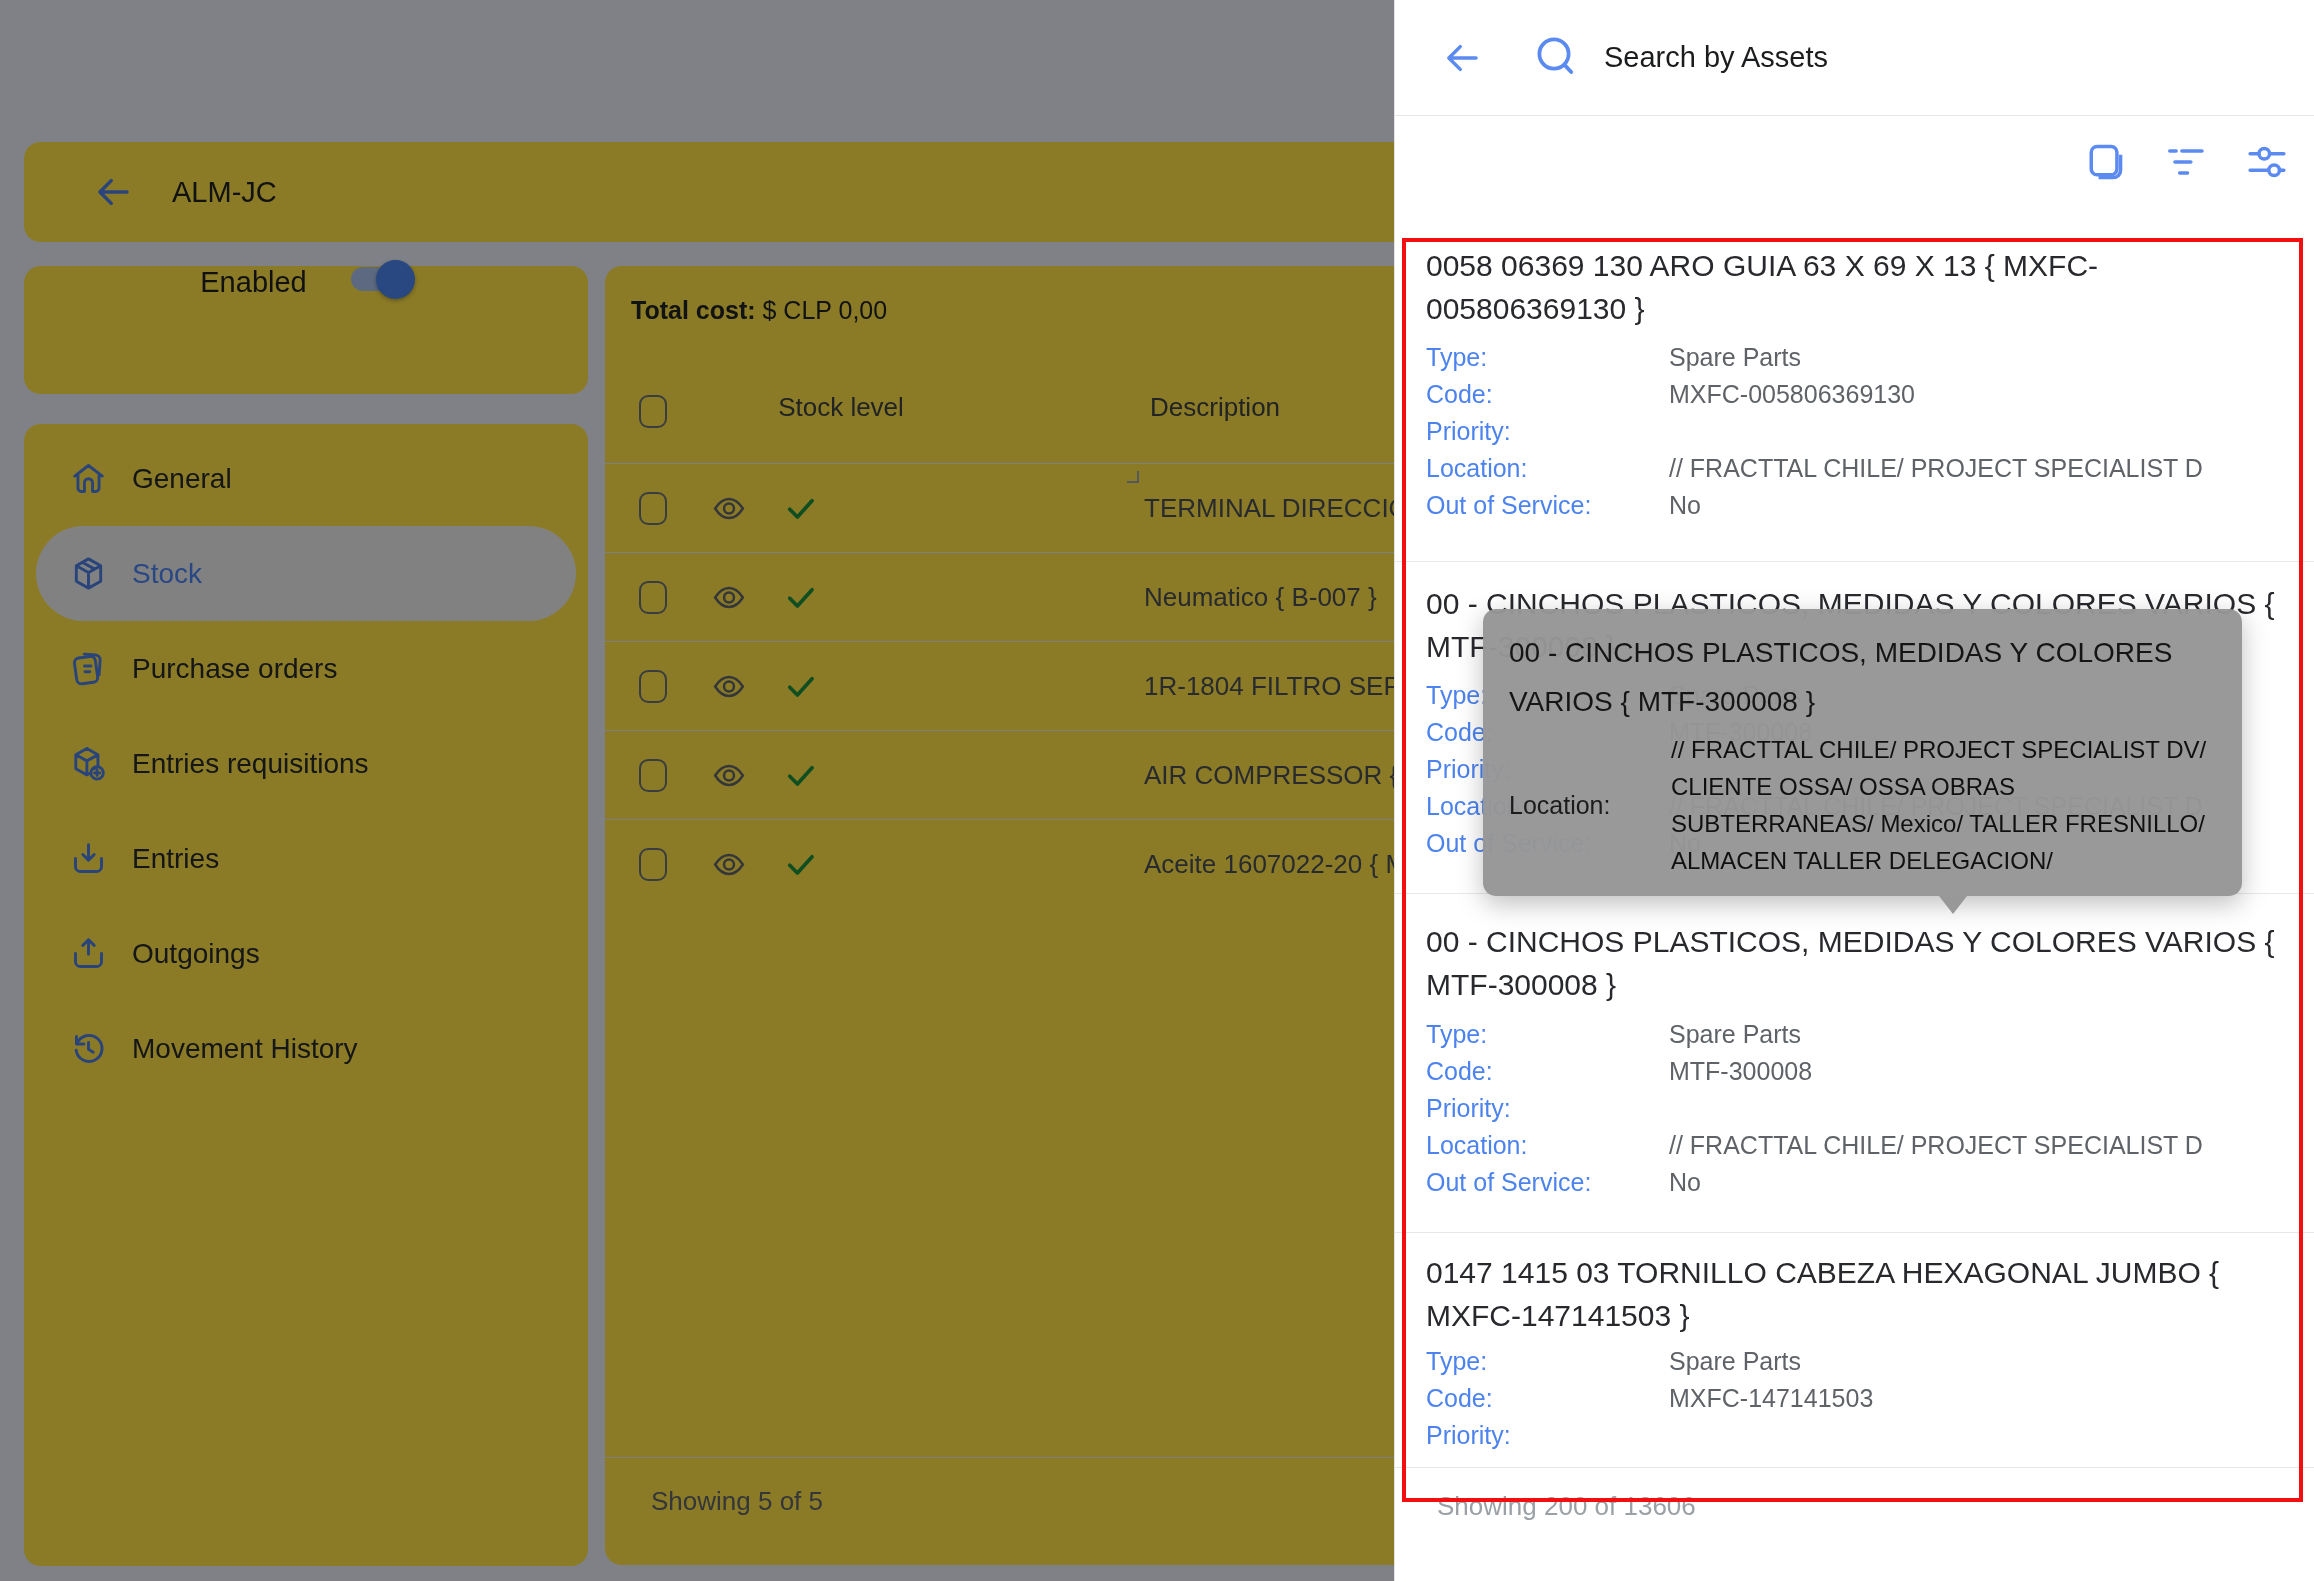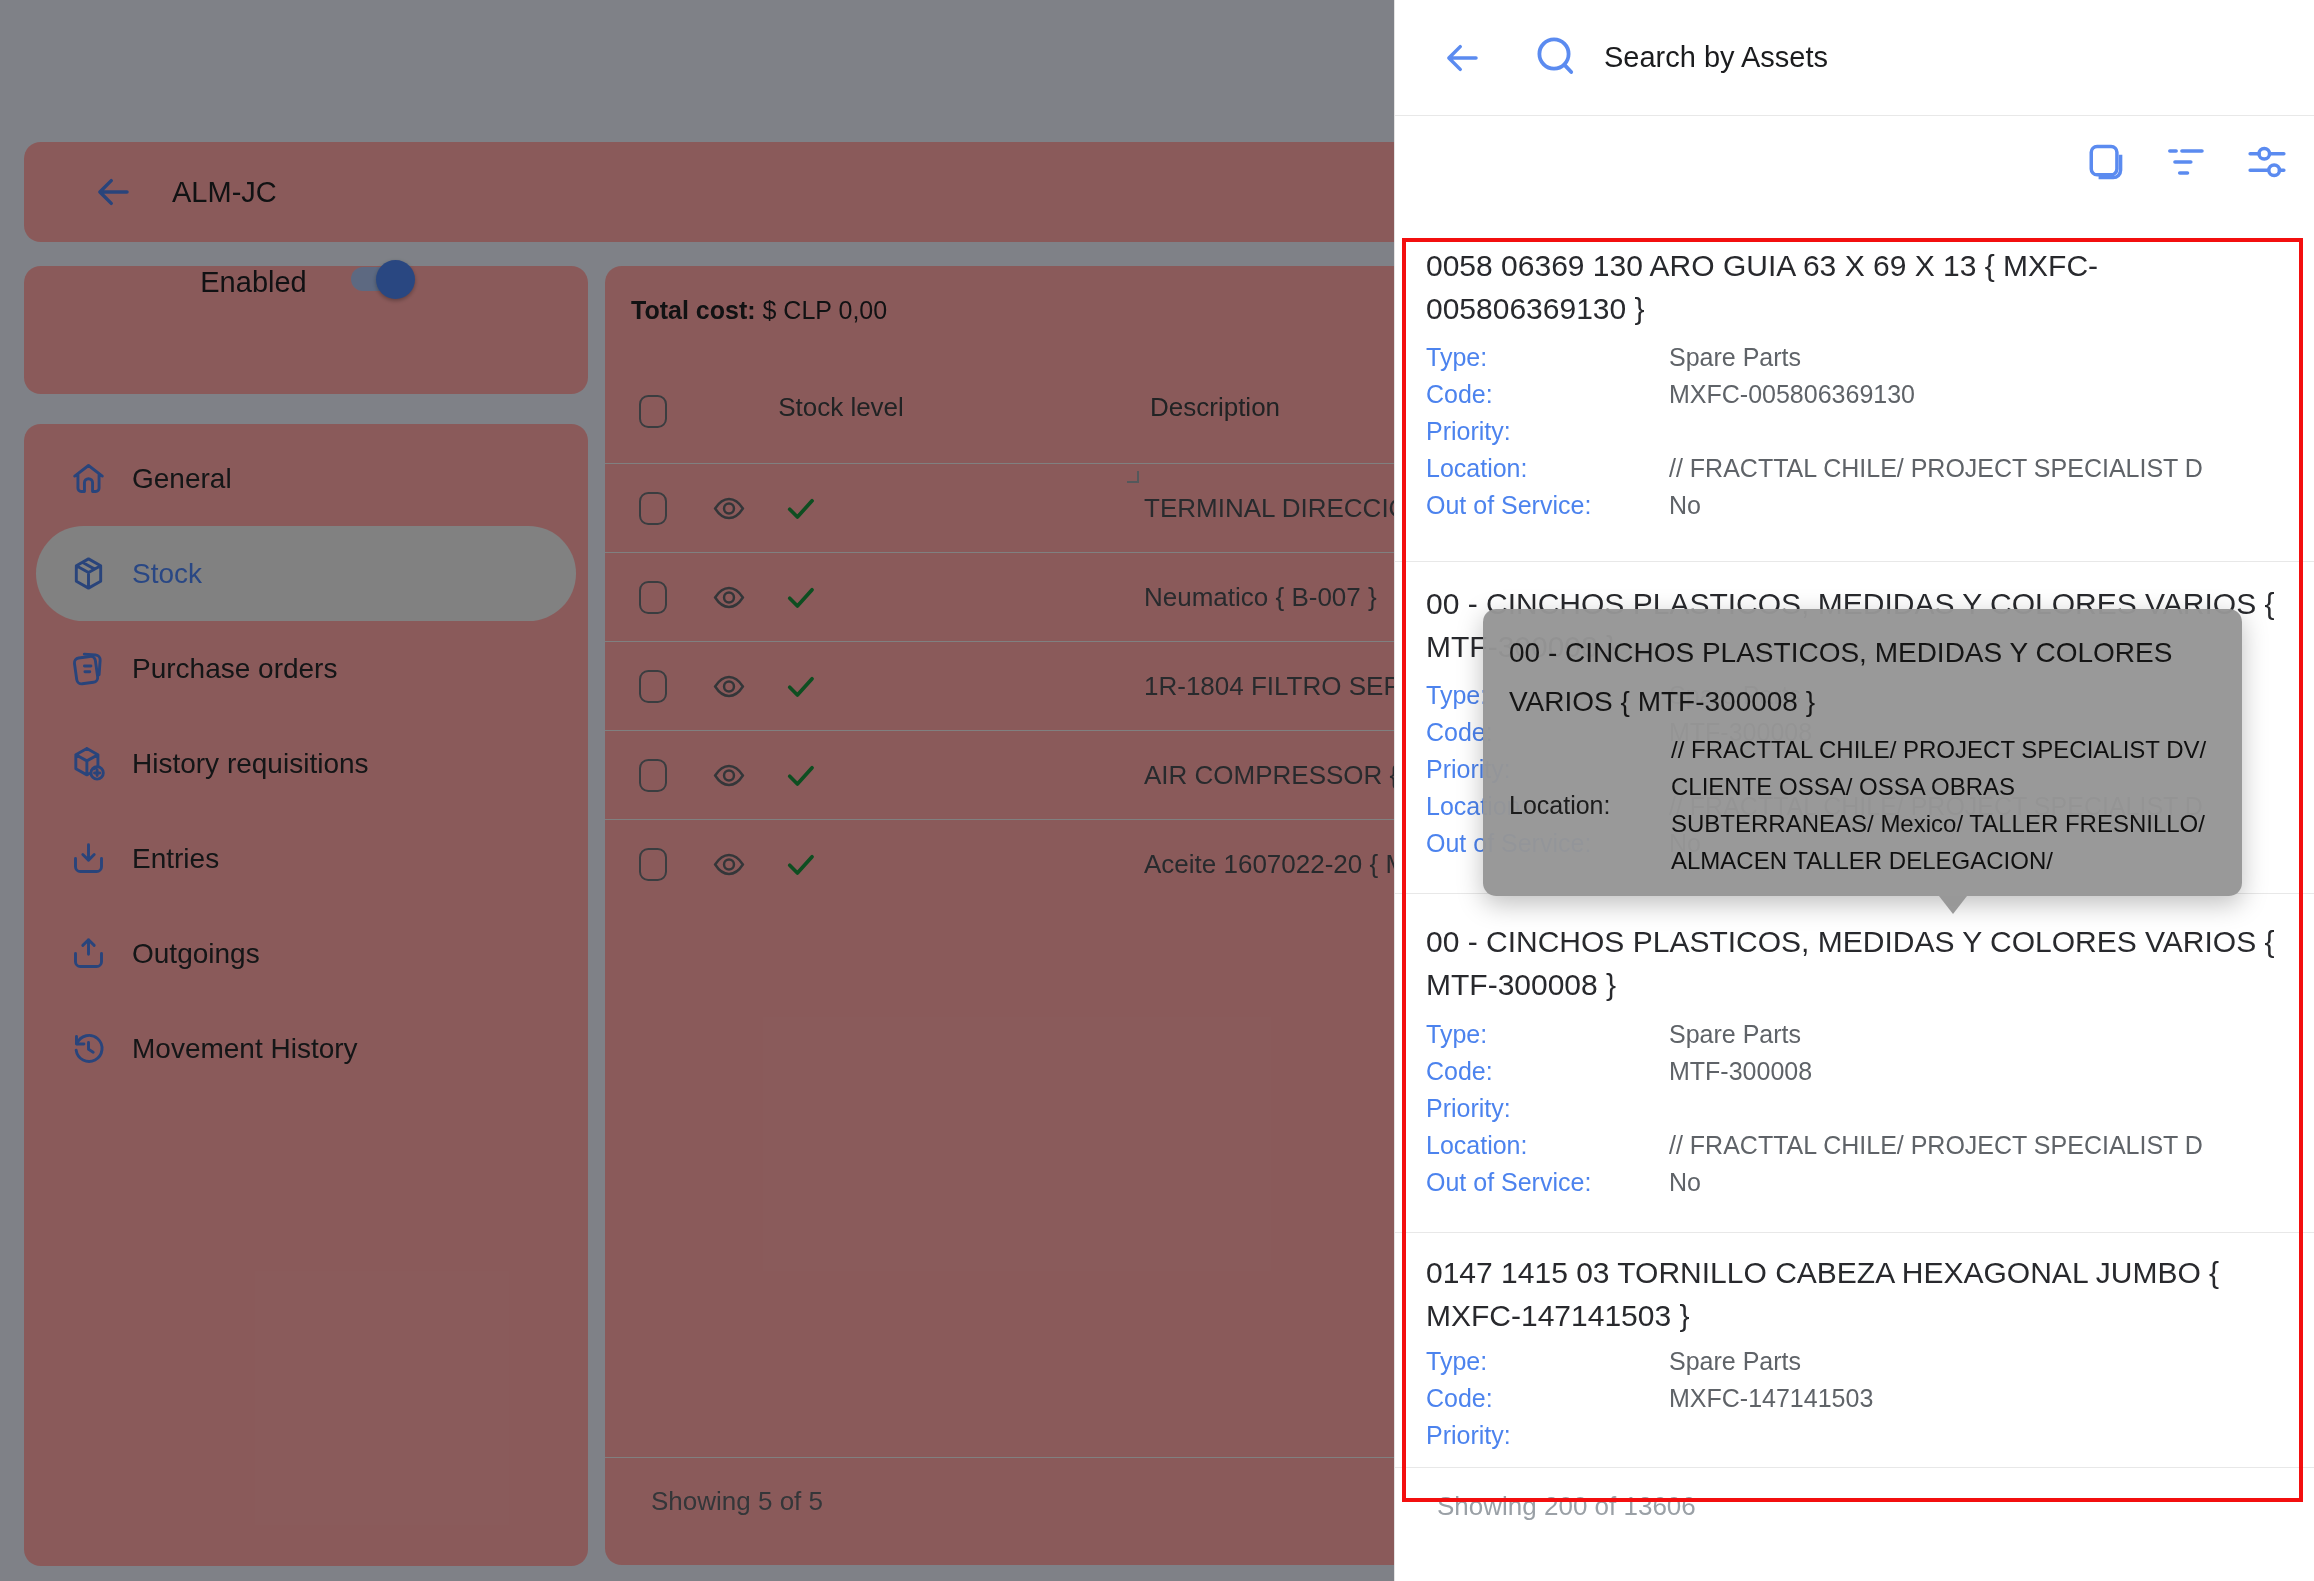--- a/index.html
+++ b/index.html
@@ -6,21 +6,21 @@
   html,body { background:#555; }
   body { font-family:"Liberation Sans", sans-serif; }
   .screen { position:relative; width:2315px; height:1582px; background:#e7ecf6; overflow:hidden; }
 
   
   .topbar { position:absolute; left:0; top:0; width:2315px; height:120px; background:#ffffff; }
   .hamburger { position:absolute; left:39px; top:45px; width:33px; height:29.5px; cursor:pointer; }
   .hamburger span { display:block; width:33px; height:4.6px; border-radius:2.8px; background:#4c7ce0; margin-bottom:6.5px; }
   .topbar-title { position:absolute; left:98px; top:0; height:120px; display:flex; align-items:center; font-size:29px; font-weight:500; color:#1e1f21; }
 
-  .card { position:absolute; background:#fca5a5; border-radius:16.6px; }
+  .card { position:absolute; background:#fde047; border-radius:16.6px; }
   .wh-header { left:24px; top:142px; width:2267px; height:100px; }
   .back-arrow { position:absolute; width:42px; height:42px; }
   .wh-header .back-arrow { left:68px; top:29px; }
   .wh-title { position:absolute; left:148px; top:0; height:100px; display:flex; align-items:center; font-size:29px; color:#202124; }
 
   .enabled-card { left:24px; top:266px; width:564px; height:128px; display:flex; align-items:flex-start; justify-content:center; gap:44px; }
   .enabled-label { font-size:29px; color:#1f2023; }
   .toggle { position:relative; width:61px; height:26px; cursor:pointer; }
   .toggle-track { position:absolute; left:0; top:0.9px; width:54px; height:24px; border-radius:12px; background:#a9c0ec; }
   .toggle-knob { position:absolute; right:-3.7px; top:-6.5px; width:39px; height:39px; border-radius:50%; background:#4b82ec; box-shadow:0 1.8px 4.6px rgba(0,0,0,.3); }
@@ -138,21 +138,21 @@
       <span>Purchase orders</span>
     </div>
     <div class="menu-item">
       <span class="micon">
           <svg viewBox="0 0 24 24" fill="none" stroke="currentColor" stroke-width="1.8" stroke-linecap="round" stroke-linejoin="round">
             <path d="M11 2.8l6.8 3.8v7.2l-2.4 1.5M11 2.8 4.2 6.6v8.6L11 19l1.5-.8M4.2 6.6 11 10.4l6.8-3.8M11 10.4V19"></path>
             <circle cx="17.3" cy="17.8" r="3.8"></circle>
             <path d="M17.3 16.2v3.2M15.7 17.8h3.2"></path>
           </svg>
         </span>
-      <span>History requisitions</span>
+      <span>Entries requisitions</span>
     </div>
     <div class="menu-item">
       <span class="micon">
           <svg viewBox="0 0 24 24" fill="none" stroke="currentColor" stroke-width="1.8" stroke-linecap="round" stroke-linejoin="round">
             <path d="M12 3.5v9M8.5 9.5 12 13l3.5-3.5"></path>
             <path d="M4 12v5a3 3 0 0 0 3 3h10a3 3 0 0 0 3-3v-5"></path>
           </svg>
         </span>
       <span>Entries</span>
     </div>

